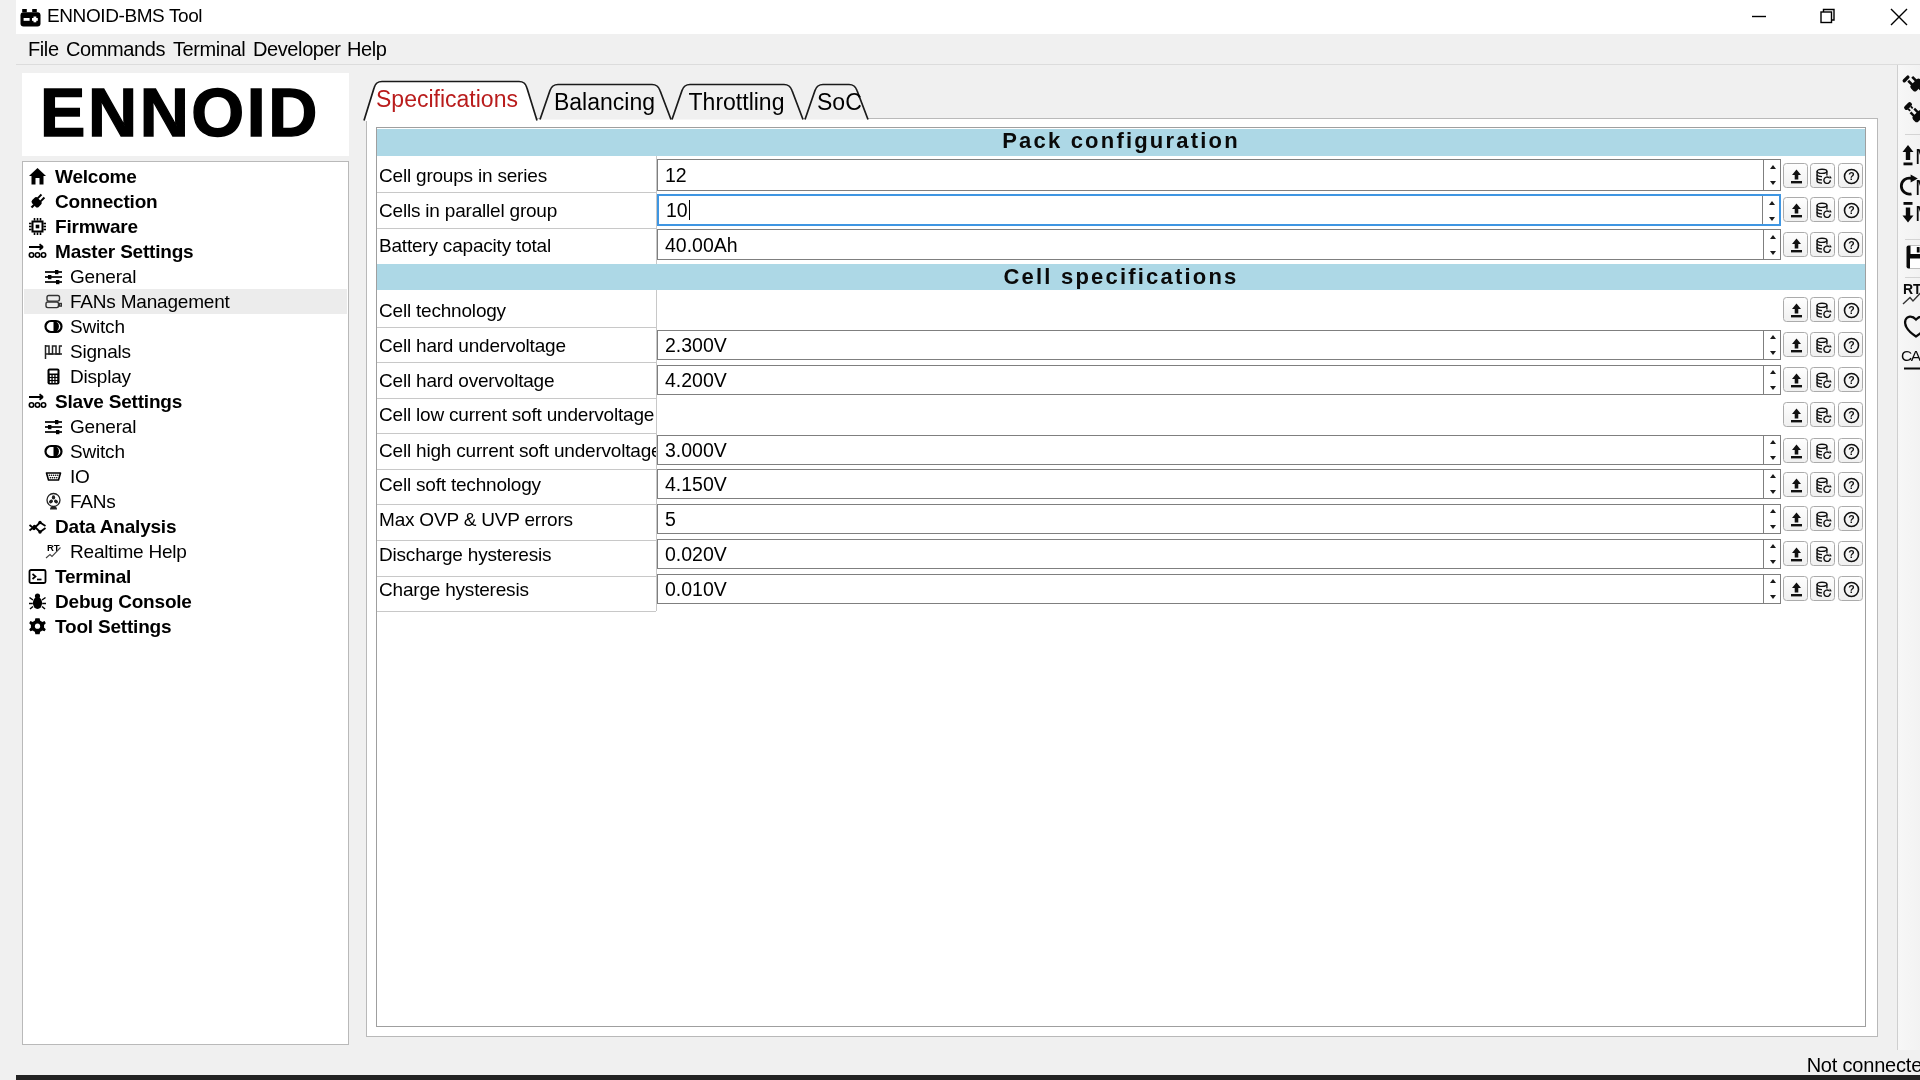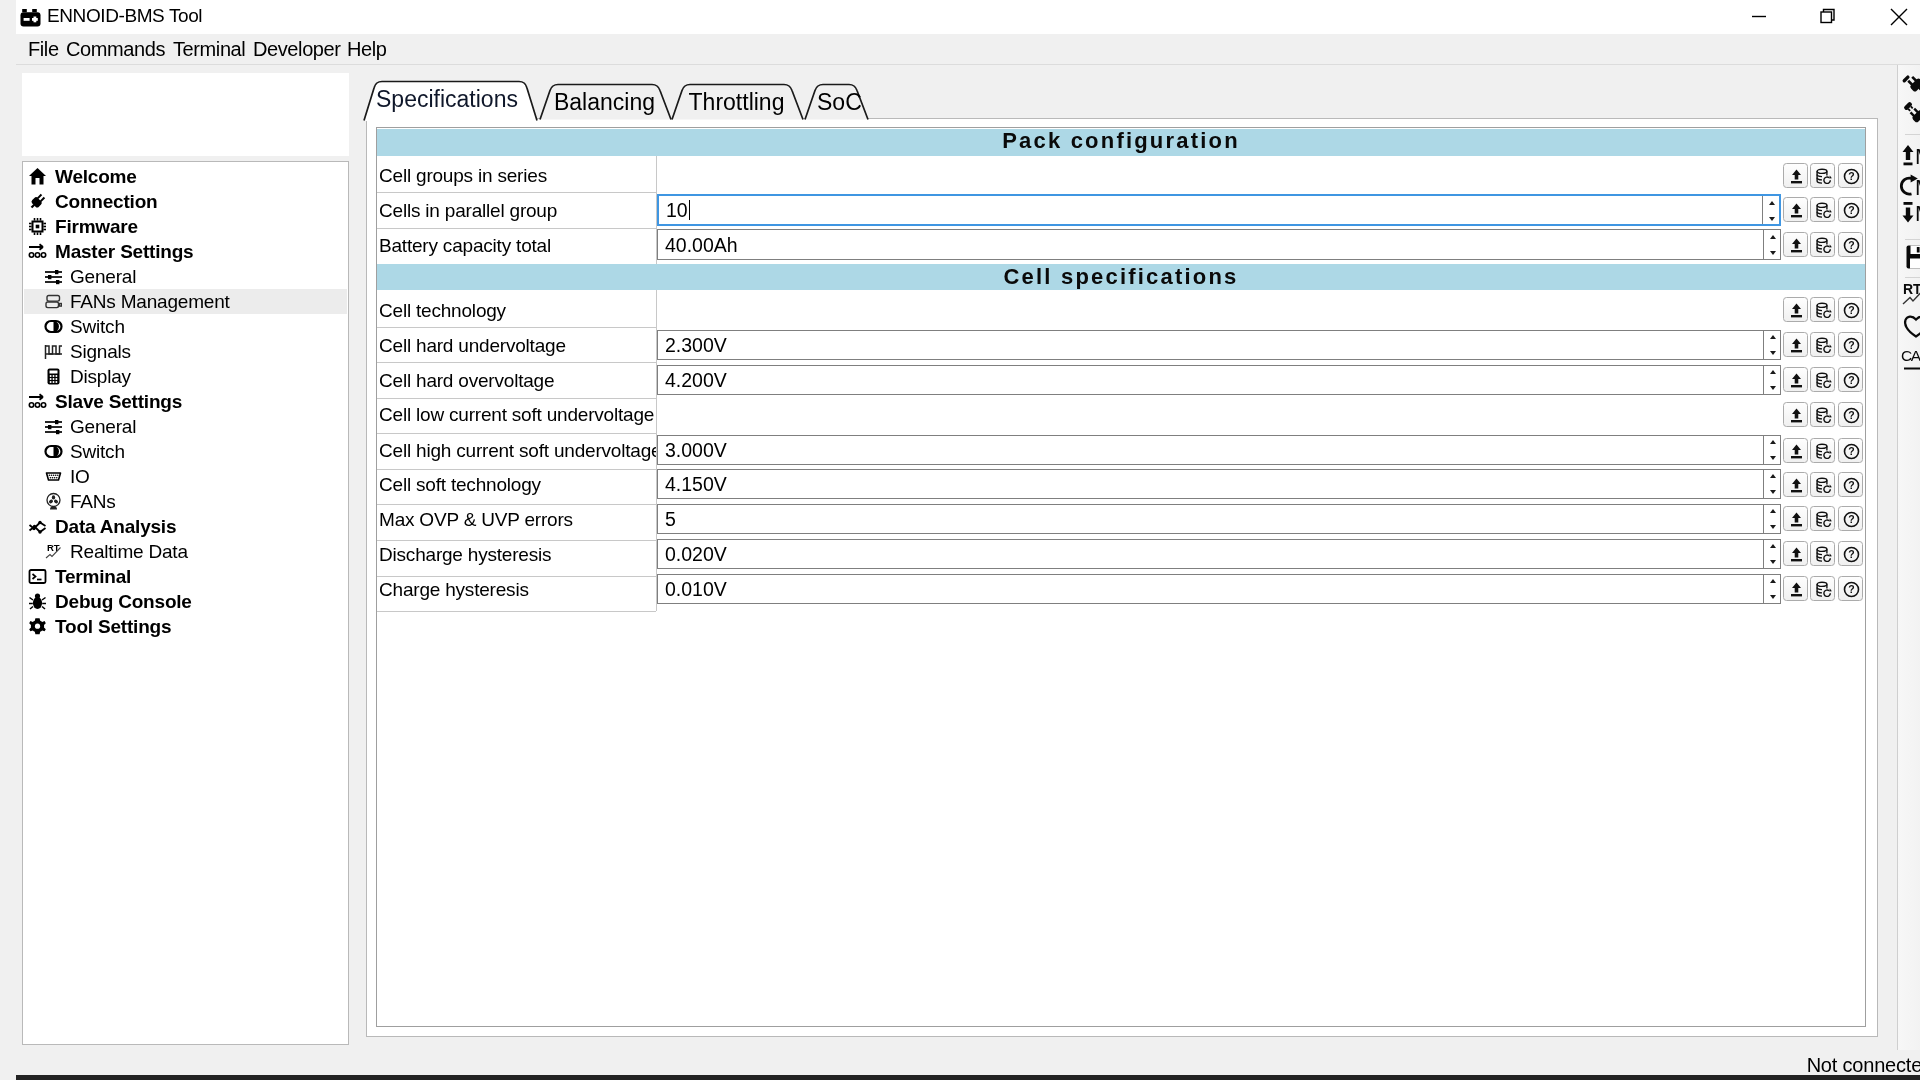--- a/index.html
+++ b/index.html
@@ -74,20 +74,21 @@
   </svg>
 
   <div class="abs" id="menubar"></div>
   <div class="abs menuitem" style="left:12px">File</div>
   <div class="abs menuitem" style="left:50px">Commands</div>
   <div class="abs menuitem" style="left:157px">Terminal</div>
   <div class="abs menuitem" style="left:237px">Developer</div>
   <div class="abs menuitem" style="left:331px">Help</div>
 
   <div class="abs" id="logobox"></div>
+  <div class="abs" id="logotext">ENNOID</div>
   <div class="abs" id="treebox"></div>
   <div class="abs" style="left:7px;top:162px;width:325px;height:882px;overflow:hidden">
     <div class="trow t0" style="top:2px">
       <svg class="ticon" viewBox="0 0 19 19">
           <path d="M9.5 1 L18 9 H15.5 V17.5 H11.5 V11 H7.5 V17.5 H3.5 V9 H1 Z" fill="#000"></path>
         </svg>
       <div class="txt">Welcome</div>
       </div>
     <div class="trow t0" style="top:27px">
       <svg class="ticon" viewBox="0 0 19 19">
@@ -260,21 +261,21 @@
             <circle cx="12" cy="15" r="1.7"></circle>
           </g>
         </svg>
       <div class="txt">Data Analysis</div>
       </div>
     <div class="trow t1" style="top:377px">
       <svg class="ticon" viewBox="0 0 19 19">
           <text x="3" y="9" font-size="9.5" font-weight="bold" fill="#000" font-family="Liberation Sans">RT</text>
           <path d="M2 16 L6 12.5 L8 14.5 L16.5 5.5" fill="none" stroke="#444" stroke-width="1.1"></path>
         </svg>
-      <div class="txt">Realtime Data</div>
+      <div class="txt">Realtime Help</div>
       </div>
     <div class="trow t0" style="top:402px">
       <svg class="ticon" viewBox="0 0 19 19">
           <rect x="1.5" y="3" width="16" height="13" rx="1.5" fill="none" stroke="#000" stroke-width="1.8"></rect>
           <path d="M4.5 7 L7.5 9.5 L4.5 12" fill="none" stroke="#000" stroke-width="1.7"></path>
           <line x1="9" y1="12.5" x2="13.5" y2="12.5" stroke="#000" stroke-width="1.7"></line>
         </svg>
       <div class="txt">Terminal</div>
       </div>
     <div class="trow t0" style="top:427px">
@@ -304,29 +305,35 @@
   <div class="abs" id="pane"></div>
   <svg class="abs" style="left:340px;top:78px" width="530" height="43" viewBox="0 0 530 43">
     <g stroke="#1a1a1a" stroke-width="1.7" stroke-linejoin="round">
       <path d="M184 41.5 L194 12.5 Q196 6.5 202 6.5 L296 6.5 Q302 6.5 304 12.5 L315 41.5" fill="#f0f0f0"></path>
       <path d="M316 41.5 L326 12.5 Q328 6.5 334 6.5 L428 6.5 Q434 6.5 436 12.5 L447 41.5" fill="#f0f0f0"></path>
       <path d="M449 41.5 L459 12.5 Q461 6.5 467 6.5 L493 6.5 Q499 6.5 501 12.5 L512 41.5" fill="#f0f0f0"></path>
       <path d="M8 42.5 L18.2 9.5 Q19.8 3.5 26 3.5 L163 3.5 Q169.2 3.5 170.8 9.5 L181 42.5" fill="#ffffff"></path>
     </g>
     <rect x="10" y="40.4" width="169" height="3.4" fill="#ffffff"></rect>
   </svg>
-  <div class="abs" style="left:357px;top:85.5px;width:148px;text-align:center;font-size:23px;color:#0f172a">Specifications</div>
+  <div class="abs" style="left:357px;top:85.5px;width:148px;text-align:center;font-size:23px;color:#b91c1c">Specifications</div>
   <div class="abs" style="left:536px;top:88.5px;width:105px;text-align:center;font-size:23px;color:#000">Balancing</div>
   <div class="abs" style="left:668px;top:88.5px;width:105px;text-align:center;font-size:23px;color:#000">Throttling</div>
   <div class="abs" style="left:801px;top:88.5px;width:37px;text-align:center;font-size:23px;color:#000">SoC</div>
 
   <div class="abs" id="table">
     <div class="bluehead" style="top:0.5px;height:27px;line-height:24px">Pack configuration</div>
     <div class="bluehead" style="top:135.6px;height:26.7px;line-height:25px">Cell specifications</div>
     <div class="rowlabel" style="top:36.9px">Cell groups in series</div>
+    <div class="spin" style="top:31.4px;height:31.2px">
+      <div class="val">12</div>
+      <div class="spindiv"></div>
+      <div class="arr up" style="top:4.6px"></div>
+      <div class="arr dn" style="top:20.6px"></div>
+    </div>
     <div class="btn" style="left:1405.5px;top:34.5px">
         <svg width="17" height="17" viewBox="0 0 17 17">
           <path d="M8.5 1.5 L13 7 H10.3 V11.5 H6.7 V7 H4 Z" fill="#111"></path>
           <rect x="3" y="13" width="11" height="2.4" fill="#111"></rect>
         </svg>
       </div>
     <div class="btn" style="left:1433.0px;top:34.5px">
         <svg width="17" height="17" viewBox="0 0 17 17">
           <g fill="none" stroke="#111" stroke-width="1.4">
             <ellipse cx="7" cy="3.3" rx="4.9" ry="2.1"></ellipse>

